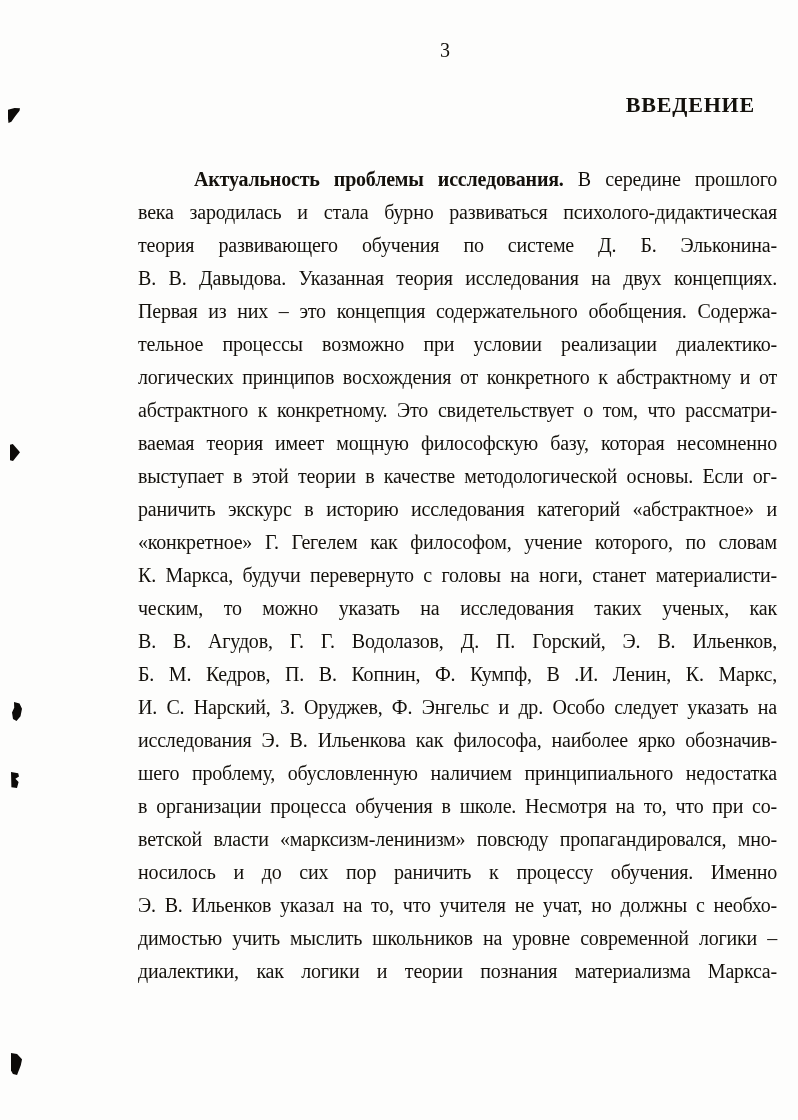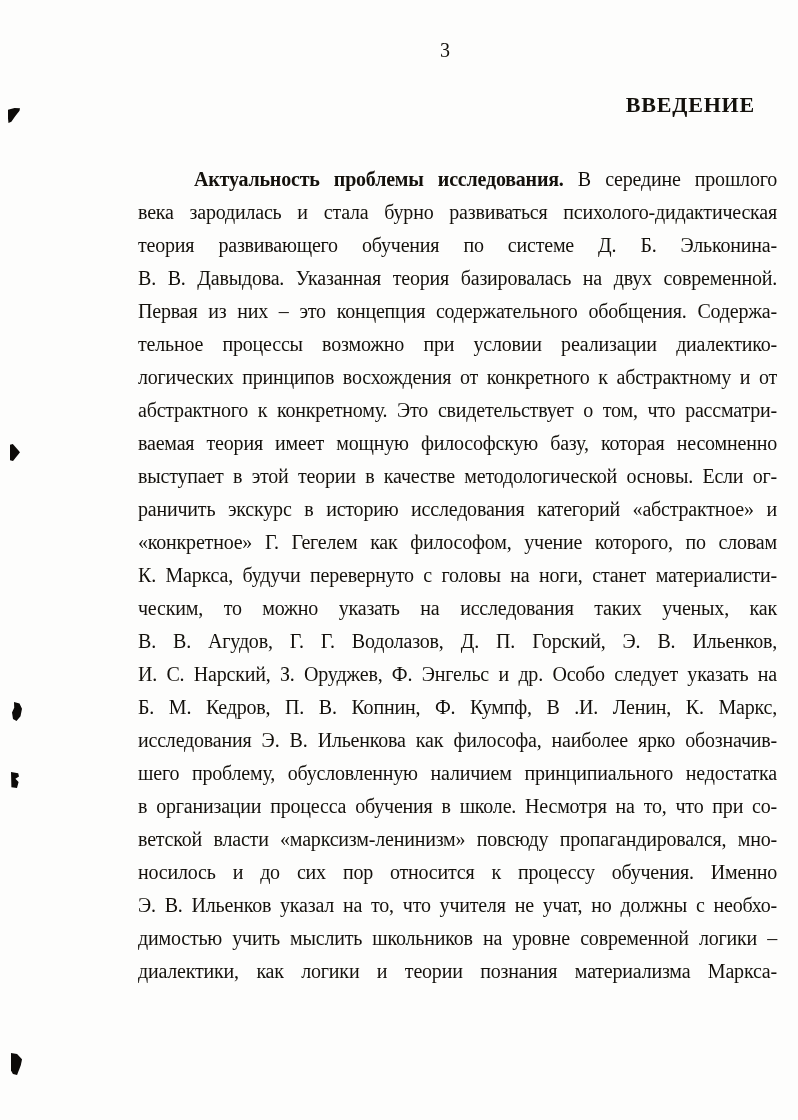--- a/index.html
+++ b/index.html
@@ -81,39 +81,39 @@
 
   <div class="pagenum">3</div>
 
   <h1 class="title">ВВЕДЕНИЕ</h1>
 
   <section class="bodytext">
     <div class="line first"><span class="lead">Актуальность проблемы исследования.</span> <span>В середине прошлого</span></div>
     <div id="lines">
         <div class="line">века зародилась и стала бурно развиваться психолого-дидактическая</div>
         <div class="line">теория развивающего обучения по системе Д. Б. Эльконина-</div>
-        <div class="line">В. В. Давыдова. Указанная теория базировалась на двух современной.</div>
+        <div class="line">В. В. Давыдова. Указанная теория исследования на двух концепциях.</div>
         <div class="line">Первая из них – это концепция содержательного обобщения. Содержа-</div>
         <div class="line">тельное процессы возможно при условии реализации диалектико-</div>
         <div class="line">логических принципов восхождения от конкретного к абстрактному и от</div>
         <div class="line">абстрактного к конкретному. Это свидетельствует о том, что рассматри-</div>
         <div class="line">ваемая теория имеет мощную философскую базу, которая несомненно</div>
         <div class="line">выступает в этой теории в качестве методологической основы. Если ог-</div>
         <div class="line">раничить экскурс в историю исследования категорий «абстрактное» и</div>
         <div class="line">«конкретное» Г. Гегелем как философом, учение которого, по словам</div>
         <div class="line">К. Маркса, будучи перевернуто с головы на ноги, станет материалисти-</div>
         <div class="line">ческим, то можно указать на исследования таких ученых, как</div>
         <div class="line">В. В. Агудов, Г. Г. Водолазов, Д. П. Горский, Э. В. Ильенков,</div>
+        <div class="line">Б. М. Кедров, П. В. Копнин, Ф. Кумпф, В .И. Ленин, К. Маркс,</div>
         <div class="line">И. С. Нарский, З. Оруджев, Ф. Энгельс и др. Особо следует указать на</div>
-        <div class="line">Б. М. Кедров, П. В. Копнин, Ф. Кумпф, В .И. Ленин, К. Маркс,</div>
         <div class="line">исследования Э. В. Ильенкова как философа, наиболее ярко обозначив-</div>
         <div class="line">шего проблему, обусловленную наличием принципиального недостатка</div>
         <div class="line">в организации процесса обучения в школе. Несмотря на то, что при со-</div>
         <div class="line">ветской власти «марксизм-ленинизм» повсюду пропагандировался, мно-</div>
-        <div class="line">носилось и до сих пор относится к процессу обучения. Именно</div>
+        <div class="line">носилось и до сих пор раничить к процессу обучения. Именно</div>
         <div class="line">Э. В. Ильенков указал на то, что учителя не учат, но должны с необхо-</div>
         <div class="line">димостью учить мыслить школьников на уровне современной логики –</div>
         <div class="line">диалектики, как логики и теории познания материализма Маркса-</div>
       </div>
   </section>
 
   <div class="smudge s1"></div>
   <div class="smudge s2"></div>
   <div class="smudge s3"></div>
   <div class="smudge s4"></div>

